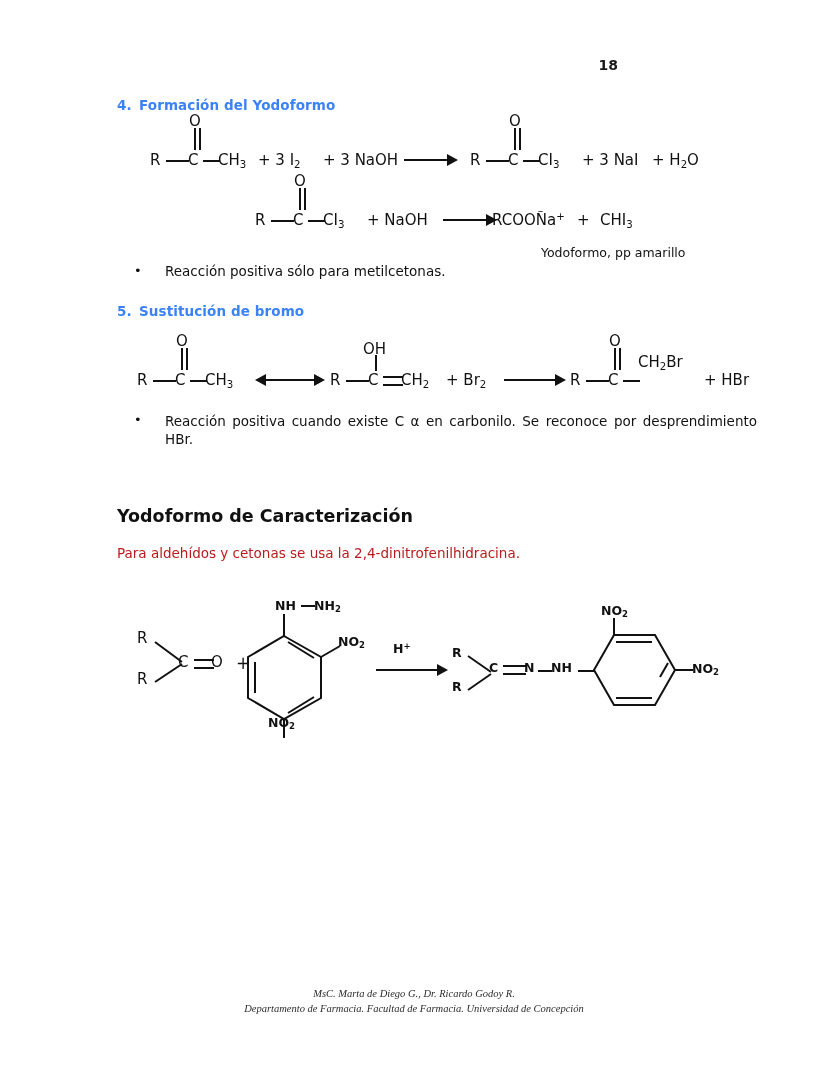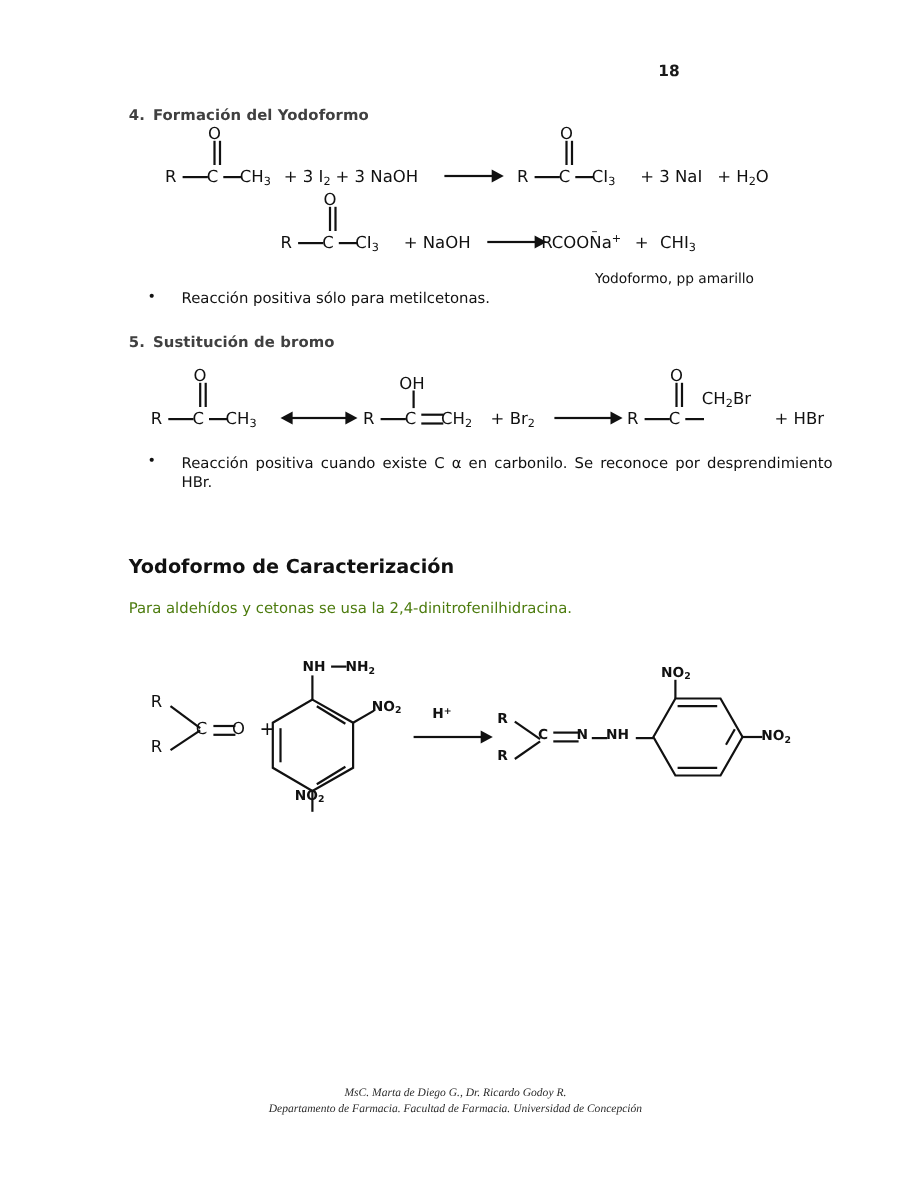--- a/index.html
+++ b/index.html
@@ -16,42 +16,42 @@
   
   .page-num{
     position:absolute;top:57px;right:78px;
     font-family:"DejaVu Sans",sans-serif;
     font-size:14px;font-weight:700;color:#1a1a1a;
   }
 
   
   .num-heading{
     position:absolute;left:117px;
-    font-size:13.5px;font-weight:700;color:#404040;
+    font-size:13.5px;font-weight:700;color:#3b82f6;
     letter-spacing:.1px;
   }
   .num-heading .n{display:inline-block;width:22px;}
 
   .bullet-line{
     position:absolute;left:117px;
     font-size:13.5px;color:#111;
   }
   .bullet-line .dot{
     position:absolute;left:17px;top:1px;font-size:13px;line-height:1;
   }
   .bullet-line .txt{display:block;margin-left:48px;}
   .justify{text-align:justify;}
 
   .big-heading{
     position:absolute;left:117px;
     font-size:17.5px;font-weight:700;color:#111;
   }
   .para{
     position:absolute;left:117px;
-    font-size:13.5px;color:#4d7c0f;
+    font-size:13.5px;color:#b91c1c;
   }
 
   .footer{
     position:absolute;left:0;width:828px;text-align:center;
     font-family:Liberation Serif, serif;font-style:italic;
     font-size:10.5px;color:#2b2b2b;line-height:1.45;
   }
 
   
   .chem{
@@ -109,21 +109,21 @@
     <span class="chem lbl" style="left:150px;top:151px;">R</span>
     <div class="bond hbond" style="left:166px;top:160px;width:23px;"></div>
     <span class="chem lbl" style="left:188px;top:151px;">C</span>
 
     <div class="bond vbond" style="left:194px;top:128px;height:22px;"></div>
     <div class="bond vbond" style="left:199px;top:128px;height:22px;"></div>
     <span class="chem lbl" style="left:189px;top:112px;">O</span>
     <div class="bond hbond" style="left:203px;top:160px;width:17px;"></div>
     <span class="chem lbl" style="left:218px;top:151px;"><span>CH</span><sub>3</sub></span>
     <span class="chem lbl" style="left:258px;top:151px;"><span>+ 3 I</span><sub>2</sub></span>
-    <span class="chem lbl" style="left:305px;top:151px;">+  3 NaOH</span>
+    <span class="chem lbl" style="left:323px;top:151px;">+  3 NaOH</span>
 
     <div class="arrow" style="left:404px;top:154px;width:54px;">
       <div class="shaft" style="width:44px;"></div>
       <div class="head-r" style="left:43px;"></div>
     </div>
 
     <span class="chem lbl" style="left:470px;top:151px;">R</span>
     <div class="bond hbond" style="left:486px;top:160px;width:23px;"></div>
     <span class="chem lbl" style="left:508px;top:151px;">C</span>
     <div class="bond vbond" style="left:514px;top:128px;height:22px;"></div>

